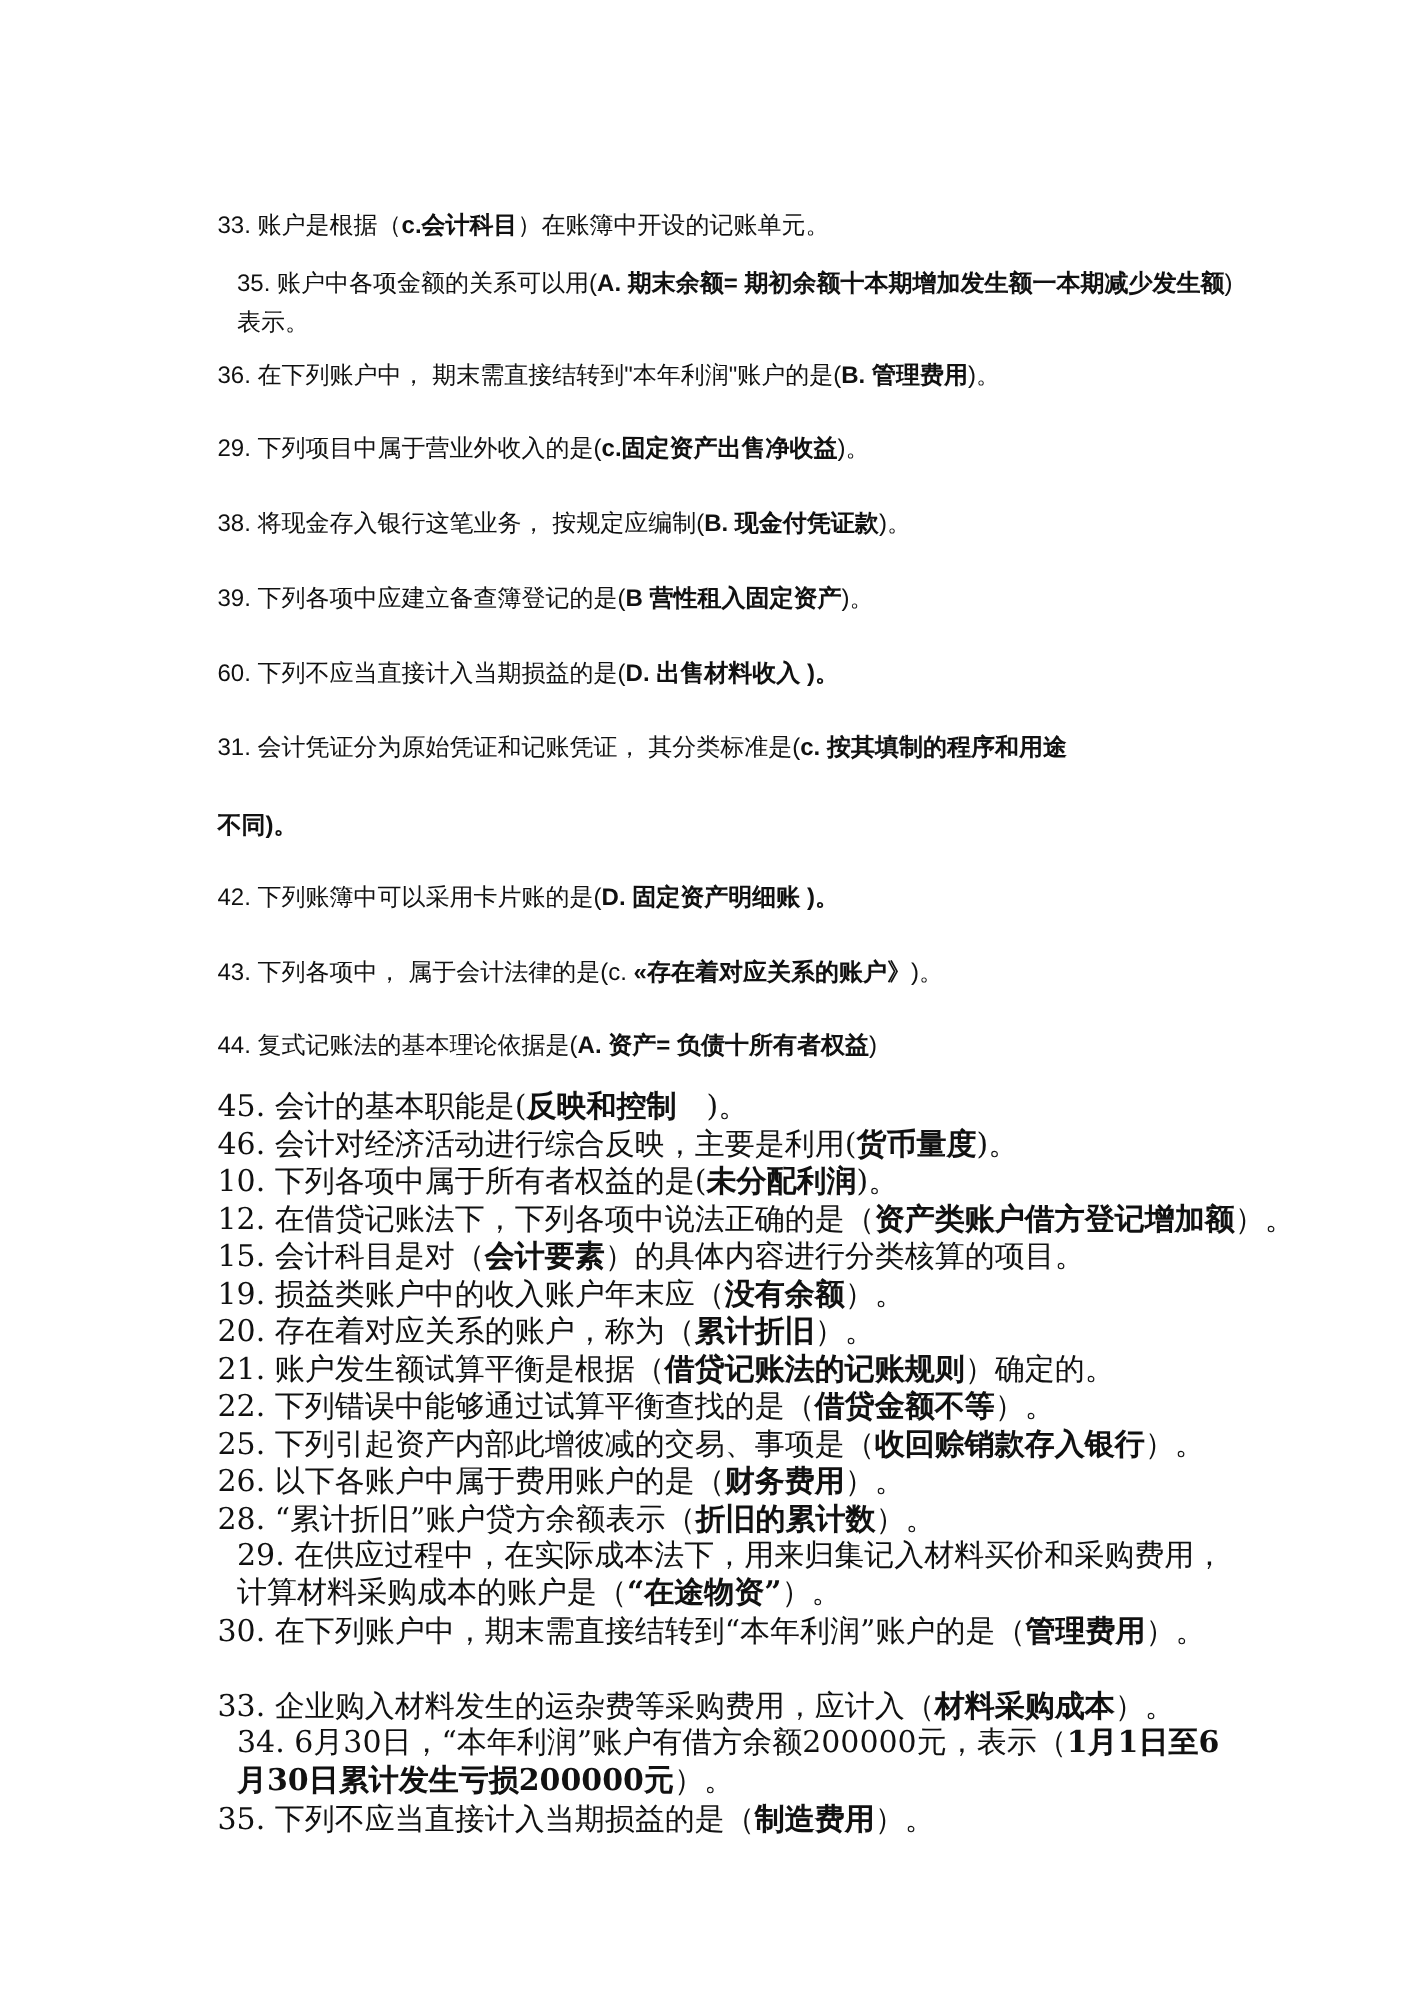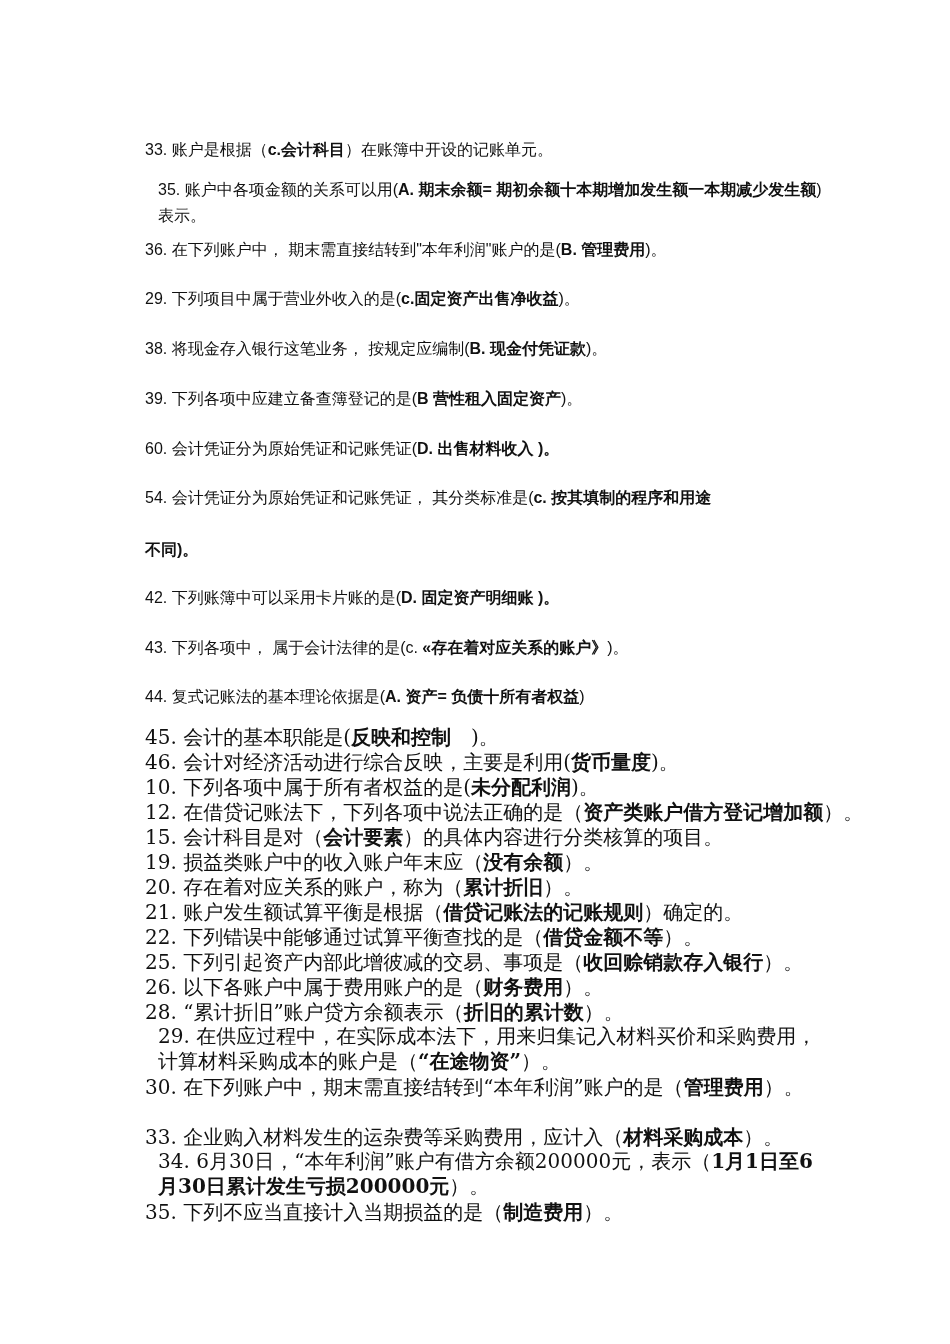--- a/index.html
+++ b/index.html
@@ -21,23 +21,23 @@
   <div class="wrap sans" style="top:177px; line-height:26px"><span>35.</span><span> 账户中各项金额的关系可以用(</span><span class="ans">A. 期末余额= 期初余额十本期增加发生额一本期减少发生额</span><span>)表示。</span></div>
 
   <div class="line sans" style="top:240px"><span>36.</span><span> 在下列账户中， 期末需直接结转到"本年利润"账户的是(</span><span class="ans">B. 管理费用</span><span>)。</span></div>
 
   <div class="line sans" style="top:289px"><span>29.</span><span> 下列项目中属于营业外收入的是(</span><span class="ans">c.固定资产出售净收益</span><span>)。</span></div>
 
   <div class="line sans" style="top:339px"><span>38.</span><span> 将现金存入银行这笔业务， 按规定应编制(</span><span class="ans">B. 现金付凭证款</span><span>)。</span></div>
 
   <div class="line sans" style="top:389px"><span>39.</span><span> 下列各项中应建立备查簿登记的是(</span><span class="ans">B 营性租入固定资产</span><span>)。</span></div>
 
-  <div class="line sans" style="top:439px"><span>60.</span><span> 会计凭证分为原始凭证和记账凭证(</span><span class="ans">D. 出售材料收入 )。</span><span></span></div>
+  <div class="line sans" style="top:439px"><span>60.</span><span> 下列不应当直接计入当期损益的是(</span><span class="ans">D. 出售材料收入 )。</span><span></span></div>
 
-  <div class="line sans" style="top:488px"><span>54.</span><span> 会计凭证分为原始凭证和记账凭证， 其分类标准是(</span><span class="ans">c. 按其填制的程序和用途</span><span></span></div>
+  <div class="line sans" style="top:488px"><span>31.</span><span> 会计凭证分为原始凭证和记账凭证， 其分类标准是(</span><span class="ans">c. 按其填制的程序和用途</span><span></span></div>
 
   <div class="line sans" style="top:540px"><span class="ans">不同)。</span></div>
 
   <div class="line sans" style="top:588px"><span>42.</span><span> 下列账簿中可以采用卡片账的是(</span><span class="ans">D. 固定资产明细账 )。</span><span></span></div>
 
   <div class="line sans" style="top:638px"><span>43.</span><span> 下列各项中， 属于会计法律的是(c. </span><span class="ans">«存在着对应关系的账户》</span><span>)。</span></div>
 
   <div class="line sans" style="top:687px"><span>44.</span><span>  复式记账法的基本理论依据是(</span><span class="ans">A. 资产= 负债十所有者权益</span><span>)</span></div>
 
   <div class="line serif" style="top:724px"><span>45.</span><span> 会计的基本职能是(</span><span class="ans">反映和控制</span><span>　)。</span></div>

